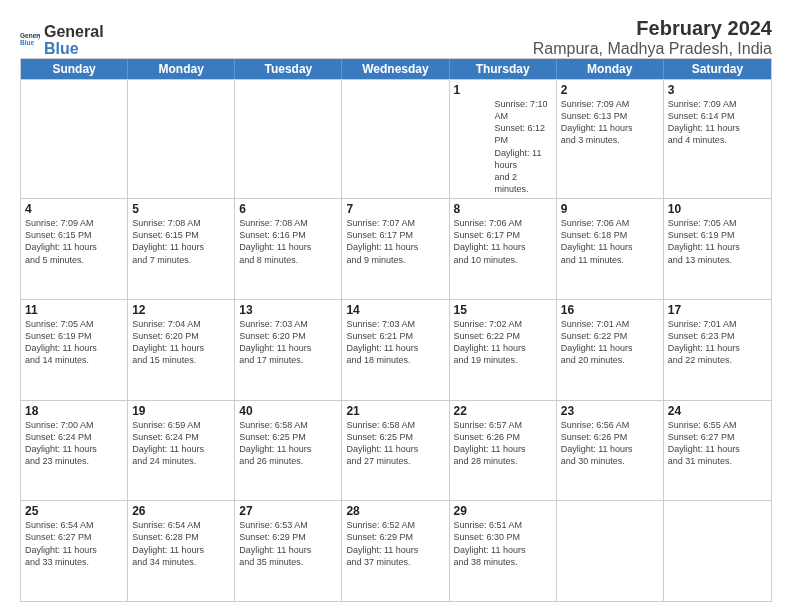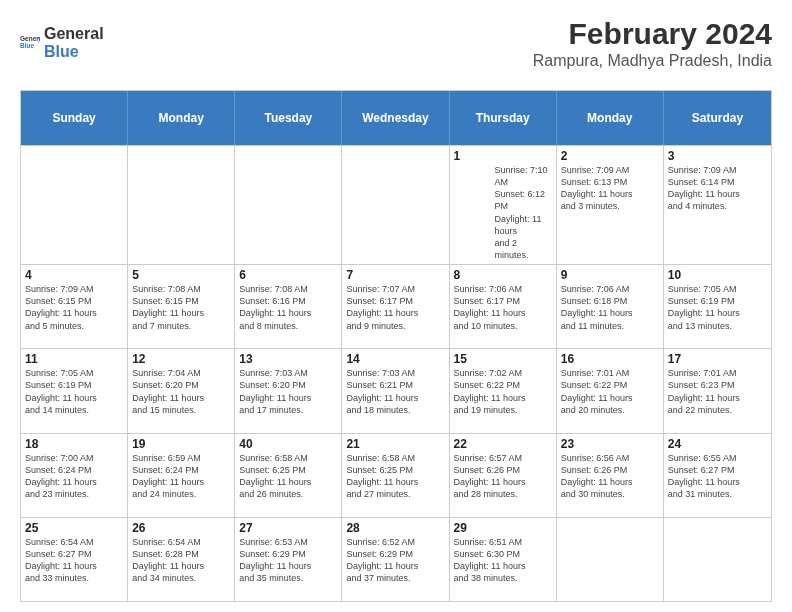--- a/index.html
+++ b/index.html
@@ -13,22 +13,22 @@
     .page {
       width: 792px;
       height: 612px;
       padding: 16px 20px 10px 20px;
       display: flex;
       flex-direction: column;
     }
     .header-row {
       display: flex;
       justify-content: space-between;
-      align-items: center;
-      margin-bottom: 20px;
+      align-items: flex-end;
+      margin-bottom: 0;
     }
     .logo {
       display: flex;
       align-items: center;
       gap: 4px;
     }
     .logo-text-general {
       font-size: 16px;
       font-weight: bold;
       color: #333;
@@ -41,21 +41,21 @@
       line-height: 1.1;
     }
     .logo-icon {
       width: 20px;
       height: 20px;
     }
     .title-block {
       text-align: right;
     }
     .main-title {
-      font-size: 30px;
+      font-size: 20px;
       font-weight: bold;
       color: #333;
       line-height: 1.2;
     }
     .subtitle {
       font-size: 16px;
       color: #555;
       font-weight: normal;
     }
     .calendar {
@@ -67,21 +67,21 @@
     .cal-header {
       display: grid;
       grid-template-columns: repeat(7, 1fr);
       background: #3a7abf;
     }
     .cal-header-cell {
       color: #fff;
       font-size: 12px;
       font-weight: bold;
       text-align: center;
-      padding: 20px 2px;
+      padding: 3px 2px;
       border-right: 1px solid #5a9ad4;
     }
     .cal-header-cell:last-child { border-right: none; }
     .cal-body {
       flex: 1;
       display: flex;
       flex-direction: column;
     }
     .cal-row {
       display: grid;

